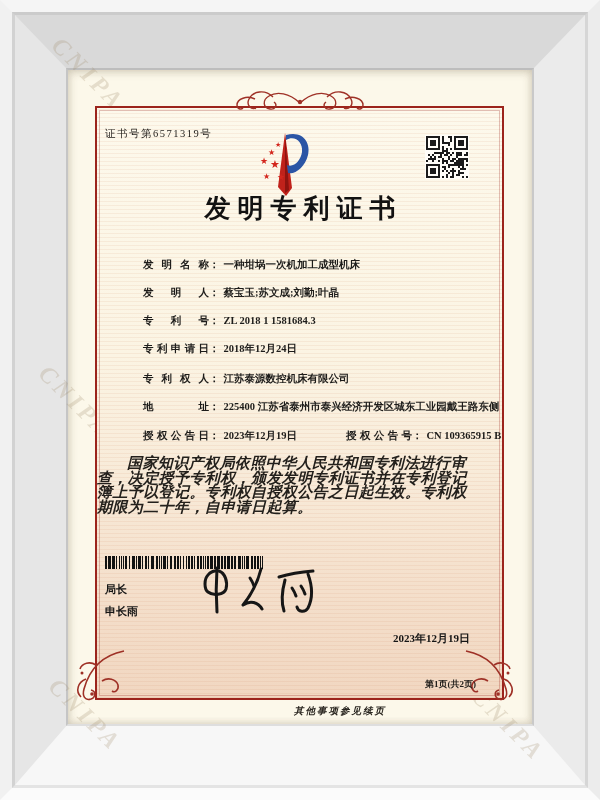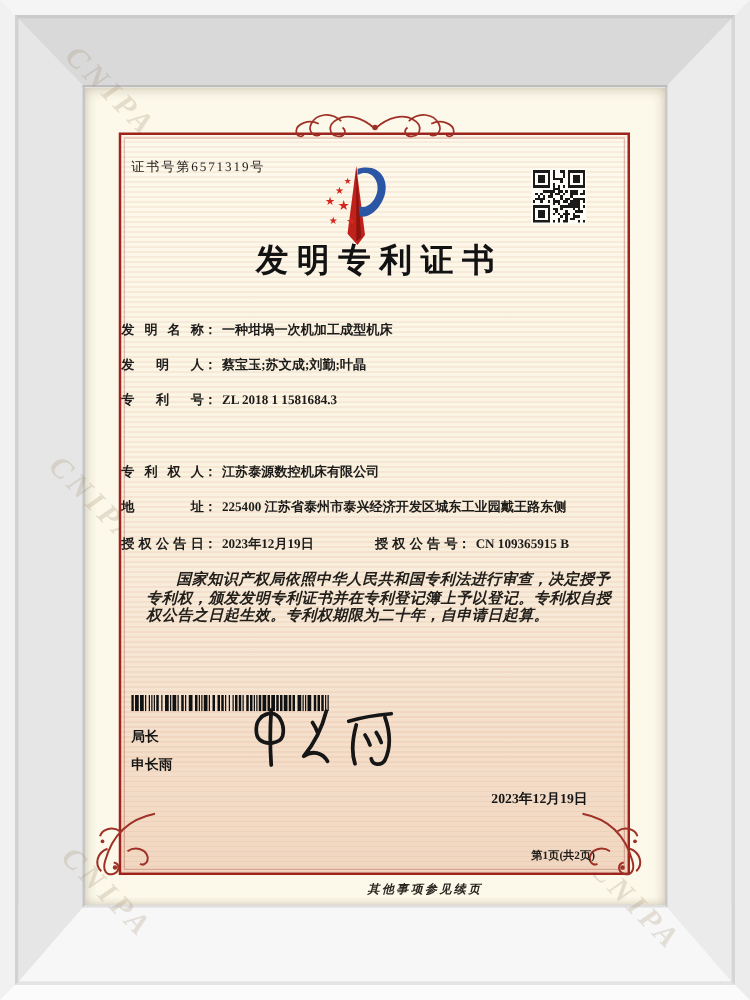--- a/index.html
+++ b/index.html
@@ -37,28 +37,28 @@
 
   .cert-no{position:absolute;left:37px;top:57px;font-size:10.5px;font-weight:400;
     letter-spacing:1.5px;color:#201d1a;}
   .logo{position:absolute;left:190px;top:60px;width:54px;height:72px;}
   .qr{position:absolute;left:357px;top:65px;width:42px;height:42px;background:#fffdf8;padding:1px;}
   .title{position:absolute;left:0;top:121px;width:464px;text-align:center;
     font-size:26px;font-weight:700;color:#121212;letter-spacing:7px;padding-left:7px;box-sizing:border-box;}
 
   .frow{position:absolute;left:29px;font-size:10.5px;font-weight:700;color:#1d1c1a;
     white-space:nowrap;line-height:15px;}
-  .flabel{display:inline-block;width:66px;text-align:justify;text-align-last:justify;vertical-align:top;}
+  .flabel{display:inline-block;width:66px;text-align:justify;text-align-last:justify;vertical-align:top;padding-left:46px;}
   .fvalue{margin-left:4px;}
   .fvalue.wrap{display:inline-block;white-space:normal;width:318px;vertical-align:top;}
   .pair2{position:absolute;left:203px;top:0;}
 
   .paras{position:absolute;left:29px;top:386px;width:378px;
-    font-size:12px;font-style:italic;font-weight:600;color:#23201c;
-    line-height:14.5px;letter-spacing:.4px;margin-left:20px;}
+    font-size:15px;font-style:italic;font-weight:600;color:#23201c;
+    line-height:14.5px;letter-spacing:.4px;}
   .paras p{margin:0 0 5px 0;text-indent:2em;}
 
   .barcode{position:absolute;left:37px;top:486px;width:162px;height:13px;}
   .signer-title{position:absolute;left:37px;top:512px;font-size:11px;font-weight:700;color:#151515;}
   .signer-name{position:absolute;left:37px;top:534px;font-size:11px;font-weight:700;color:#151515;}
   .signature{position:absolute;left:125px;top:492px;width:140px;height:58px;}
   .issue-date{position:absolute;right:62px;top:561px;font-size:11px;font-weight:700;color:#151515;}
   .page-info{position:absolute;left:0;top:608px;width:408px;text-align:right;
     font-size:9px;font-weight:700;color:#23201c;}
   .footer-note{position:absolute;left:0;top:635px;width:544px;text-align:center;
@@ -274,20 +274,23 @@
 
     <div class="frow" style="top:187px">
       <span class="flabel">发明名称</span><span>：</span><span class="fvalue">一种坩埚一次机加工成型机床</span>
     </div>
     <div class="frow" style="top:215px">
       <span class="flabel">发明人</span><span>：</span><span class="fvalue">蔡宝玉;苏文成;刘勤;叶晶</span>
     </div>
     <div class="frow" style="top:243px">
       <span class="flabel">专利号</span><span>：</span><span class="fvalue">ZL 2018 1 1581684.3</span>
     </div>
+    <div class="frow" style="top:271px">
+      <span class="flabel">专利申请日</span><span>：</span><span class="fvalue">2018年12月24日</span>
+    </div>
     <div class="frow" style="top:301px">
       <span class="flabel">专利权人</span><span>：</span><span class="fvalue">江苏泰源数控机床有限公司</span>
     </div>
     <div class="frow" style="top:329px">
       <span class="flabel">地址</span><span>：</span><span class="fvalue wrap">225400 江苏省泰州市泰兴经济开发区城东工业园戴王路东侧</span>
     </div>
     <div class="frow" style="top:358px">
       <span class="flabel">授权公告日</span><span>：</span><span class="fvalue">2023年12月19日</span>
       <span class="pair2"><span class="flabel">授权公告号</span><span>：</span><span class="fvalue">CN 109365915 B</span></span>
     </div>

